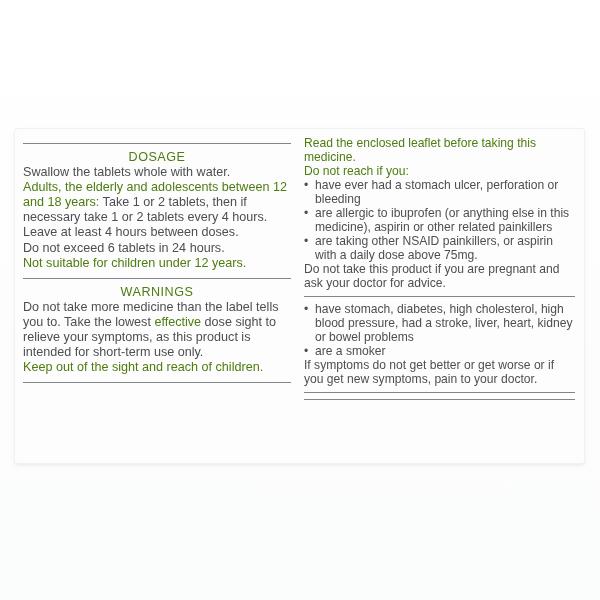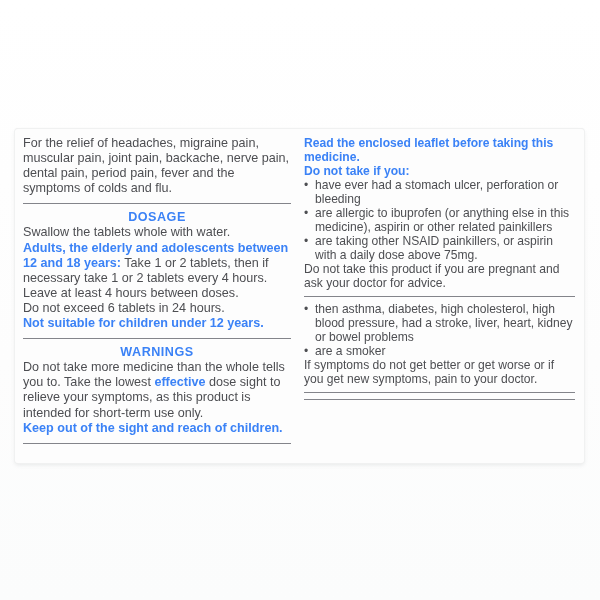--- a/index.html
+++ b/index.html
@@ -26,66 +26,65 @@
     width:268px;
     font-size:12.6px;line-height:15.1px;
     color:#4d4e52;
   }
   .col-right{
     flex:1;margin-left:13px;
     font-size:12.1px;line-height:14px;
     color:#4d4e52;
   }
   .paragraph{margin:0;}
-  .seg-b{font-weight:bold;color:#3b82f6;}
+  .seg-b{font-weight:normal;color:#4d7c0f;}
   .heading{font-weight:bold;color:#313236;letter-spacing:0.5px;margin:0;text-align:center;}
   .rule{border:0;border-top:1px solid #83848a;margin:7px 0 6px;height:0;}
   .col-right .rule{margin:6px 0 5px;}
   .bullets{margin:0;}
   .bullet-item{display:flex;}
   .dot{width:11px;flex:0 0 11px;color:#4d4e52;}
   .bullet-text{flex:1;}
 </style>
 </head>
 <body>
 
 <div class="photo">
   <div class="panel">
     <div class="col col-left">
-        <div class="paragraph"><span class="seg">For the relief of headaches, migraine pain, muscular pain, joint pain, backache, nerve pain, dental pain, period pain, fever and the symptoms of colds and flu.</span></div>
         <div class="rule"></div>
         <div class="heading"><span class="seg-b">DOSAGE</span></div>
         <div class="paragraph"><span class="seg">Swallow the tablets whole with water.</span><br><span class="seg-b">Adults, the elderly and adolescents between 12 and 18 years:</span><span class="seg"> Take 1 or 2 tablets, then if necessary take 1 or 2 tablets every 4 hours.</span><br><span class="seg">Leave at least 4 hours between doses.</span><br><span class="seg">Do not exceed 6 tablets in 24 hours.</span><br><span class="seg-b">Not suitable for children under 12 years.</span></div>
         <div class="rule"></div>
         <div class="heading"><span class="seg-b">WARNINGS</span></div>
-        <div class="paragraph"><span class="seg">Do not take more medicine than the whole tells you to. Take the lowest </span><span class="seg-b">effective</span><span class="seg"> dose sight to relieve your symptoms, as this product is intended for short-term use only.</span><br><span class="seg-b">Keep out of the sight and reach of children.</span></div>
+        <div class="paragraph"><span class="seg">Do not take more medicine than the label tells you to. Take the lowest </span><span class="seg-b">effective</span><span class="seg"> dose sight to relieve your symptoms, as this product is intended for short-term use only.</span><br><span class="seg-b">Keep out of the sight and reach of children.</span></div>
         <div class="rule"></div>
       </div>
     <div class="col col-right">
-        <div class="paragraph"><span class="seg-b">Read the enclosed leaflet before taking this medicine.</span><br><span class="seg-b">Do not take if you:</span></div>
+        <div class="paragraph"><span class="seg-b">Read the enclosed leaflet before taking this medicine.</span><br><span class="seg-b">Do not reach if you:</span></div>
         <div class="bullets">
           <div class="bullet-item">
             <span class="dot">•</span>
             <span class="bullet-text"><span class="seg">have ever had a stomach ulcer, perforation or bleeding</span></span>
           </div>
           <div class="bullet-item">
             <span class="dot">•</span>
             <span class="bullet-text"><span class="seg">are allergic to ibuprofen (or anything else in this medicine), aspirin or other related painkillers</span></span>
           </div>
           <div class="bullet-item">
             <span class="dot">•</span>
             <span class="bullet-text"><span class="seg">are taking other NSAID painkillers, or aspirin with a daily dose above 75mg.</span></span>
           </div>
         </div>
         <div class="paragraph"><span class="seg">Do not take this product if you are pregnant and ask your doctor for advice.</span></div>
         <div class="rule"></div>
         <div class="bullets">
           <div class="bullet-item">
             <span class="dot">•</span>
-            <span class="bullet-text"><span class="seg">then asthma, diabetes, high cholesterol, high blood pressure, had a stroke, liver, heart, kidney or bowel problems</span></span>
+            <span class="bullet-text"><span class="seg">have stomach, diabetes, high cholesterol, high blood pressure, had a stroke, liver, heart, kidney or bowel problems</span></span>
           </div>
           <div class="bullet-item">
             <span class="dot">•</span>
             <span class="bullet-text"><span class="seg">are a smoker</span></span>
           </div>
         </div>
         <div class="paragraph"><span class="seg">If symptoms do not get better or get worse or if you get new symptoms, pain to your doctor.</span></div>
         <div class="rule"></div>
         <div class="rule"></div>
       </div>

